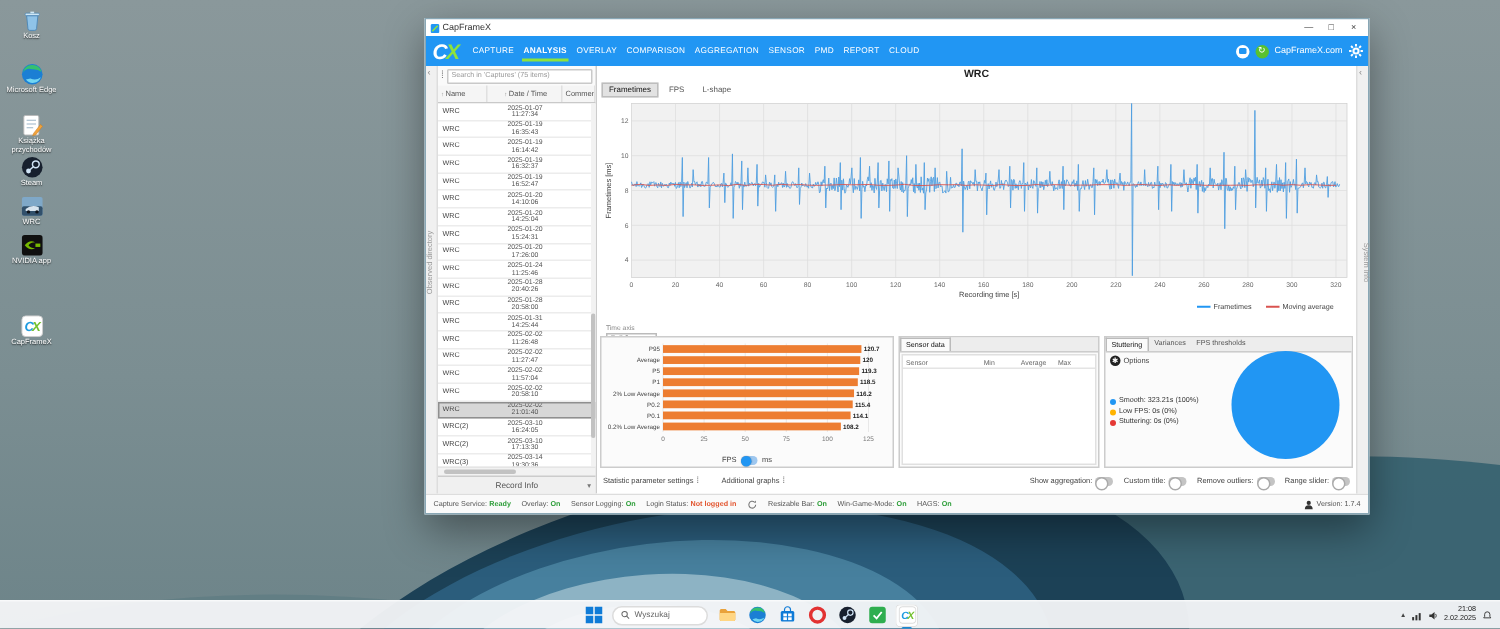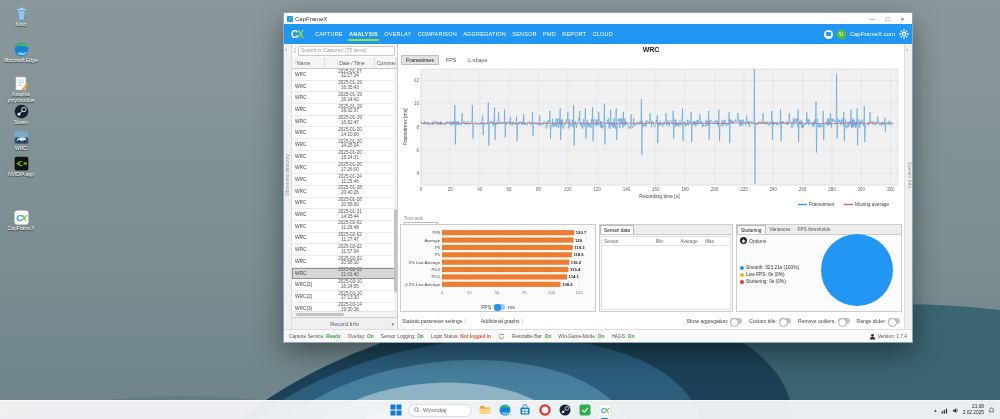--- a/index.html
+++ b/index.html
@@ -15,21 +15,21 @@
   .dicon .ic svg{width:100%;height:100%}
   .dicon .dlabel{font-size:5px;color:#fff;text-shadow:0 1px 1px rgba(0,0,0,.8);text-align:center;line-height:1.15;margin-top:1px;max-width:34px}
   
   #app{position:absolute;left:283px;top:12px;width:630px;height:331px;background:#fff;border:1px solid #89a7b5;box-shadow:0 10px 26px rgba(0,0,0,.4);display:flex;flex-direction:column}
   .titlebar{height:11px;background:#fff;display:flex;align-items:center;padding:0 3px;flex:0 0 auto}
   .titlebar .tico{width:6px;height:6px;margin-right:2px}
   .titlebar .ttext{font-size:6px;color:#333}
   .win-controls{margin-left:auto;display:flex;align-items:center;gap:2px}
   .win-controls span{width:13px;text-align:center;font-size:6px;color:#444;line-height:10px}
   .menubar{height:20px;background:#2196F3;display:flex;align-items:center;color:#fff;flex:0 0 auto;position:relative}
-  .cxlogo{width:26px;text-align:center;font-weight:bold;font-size:10px;letter-spacing:-1px}
+  .cxlogo{width:26px;text-align:center;font-style:italic;font-weight:bold;font-size:14px;letter-spacing:-1px}
   .cxlogo .c{color:#fff}.cxlogo .x{color:#8ee33c}
   .nav{display:flex;justify-content:space-between;width:300px;margin-left:4px}
   .nav .navtab{font-size:5.5px;letter-spacing:.2px;padding:4px 1px 2px 1px;border-bottom:2px solid transparent;white-space:nowrap}
   .nav .navtab.active{border-bottom-color:#8ee33c;font-weight:bold}
   .mb-right{position:absolute;right:3px;display:flex;align-items:center;gap:4px}
   .mb-circle{width:9px;height:9px;border-radius:50%;display:flex;align-items:center;justify-content:center}
   .mb-circle.chat{background:#fff}
   .mb-circle.chat::after{content:"";width:5px;height:4px;border-radius:1px;background:#2196F3}
   .mb-circle.update{background:#59c12f;color:#fff;font-size:6px;line-height:9px;text-align:center}
   .mb-site{font-size:6px;color:#fff}

